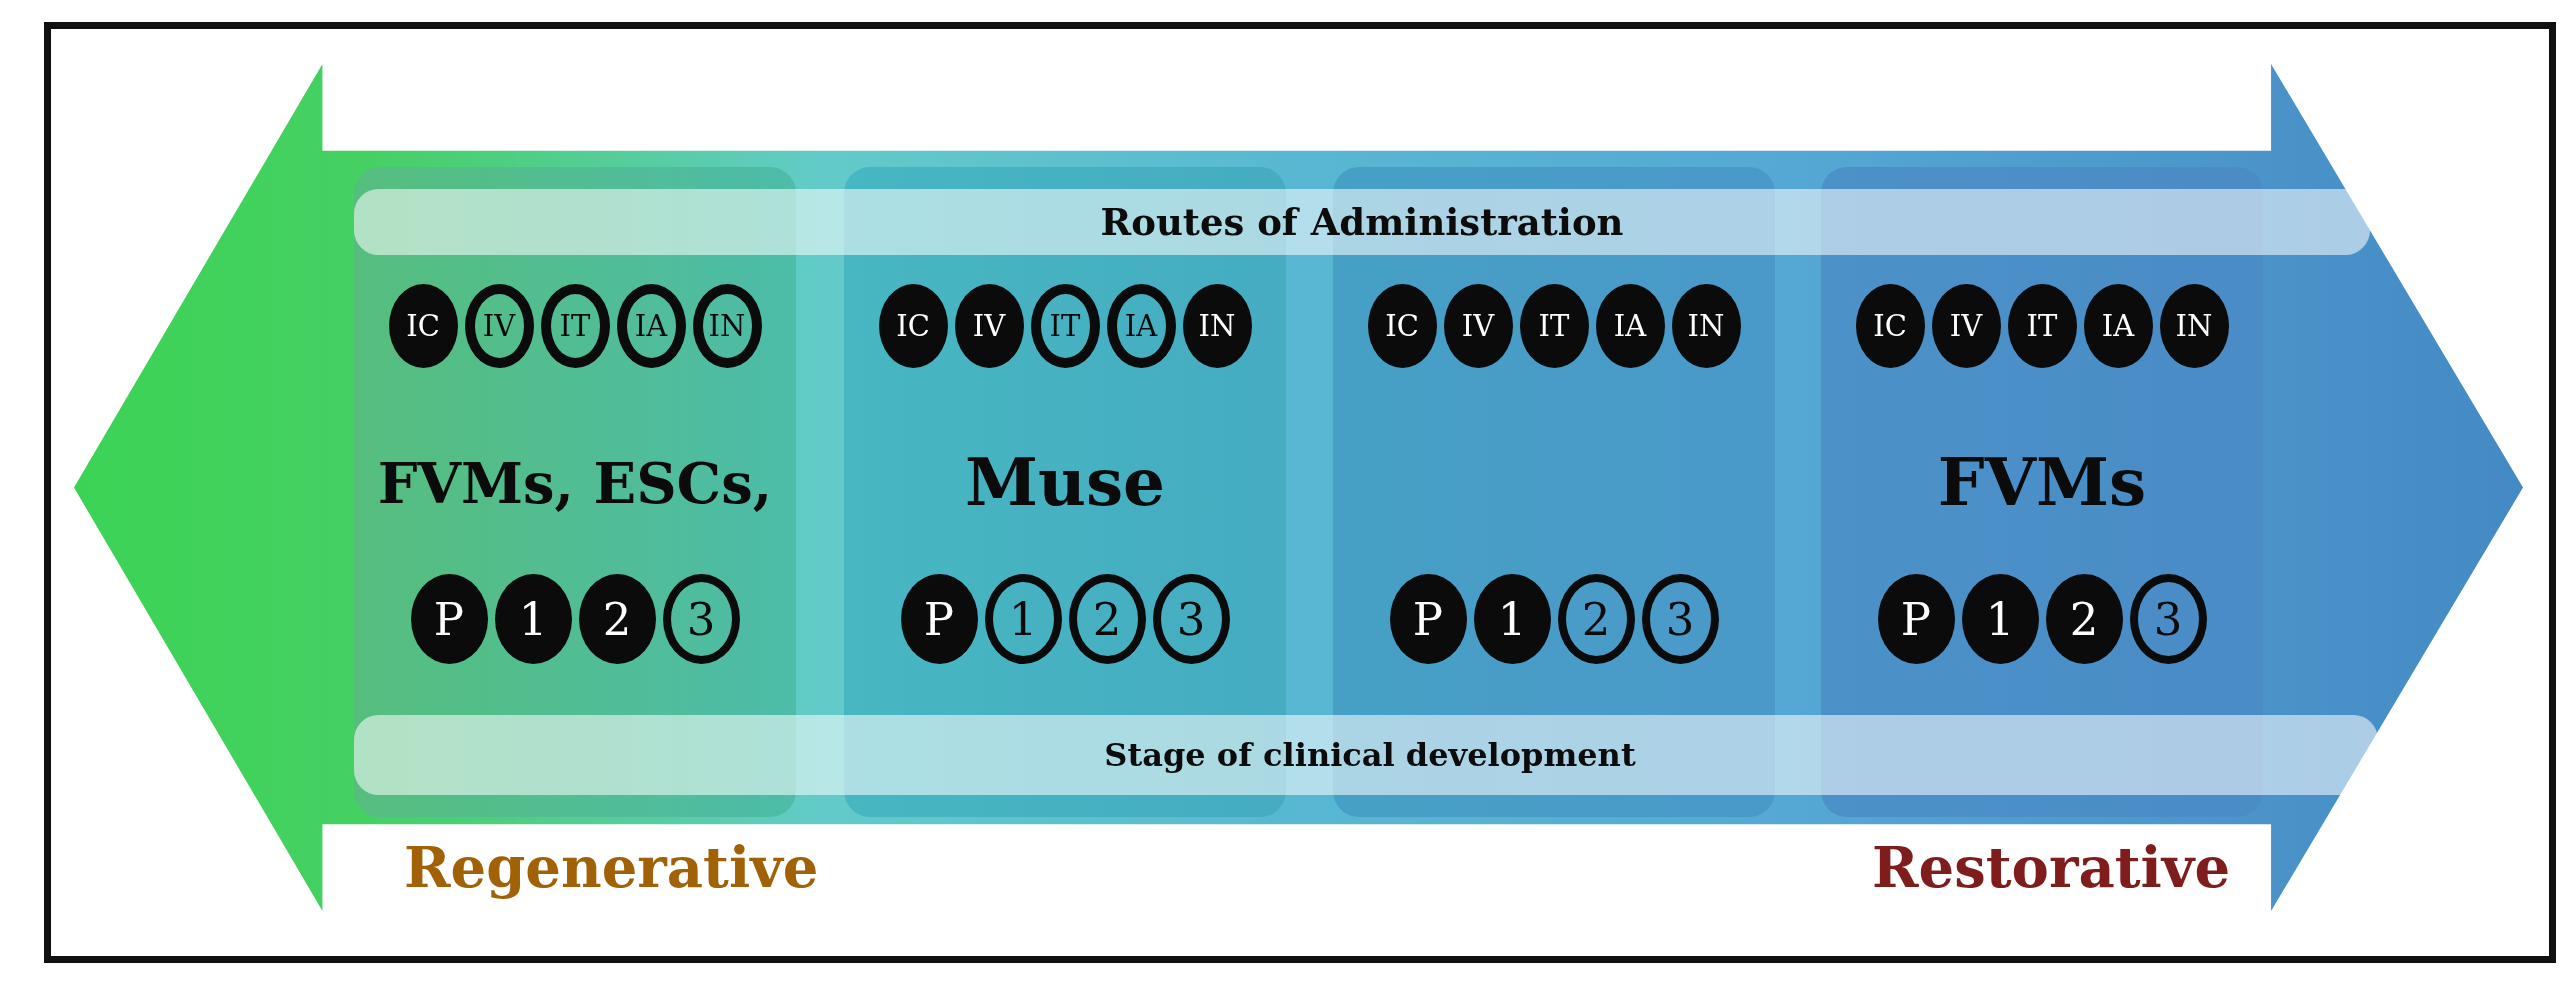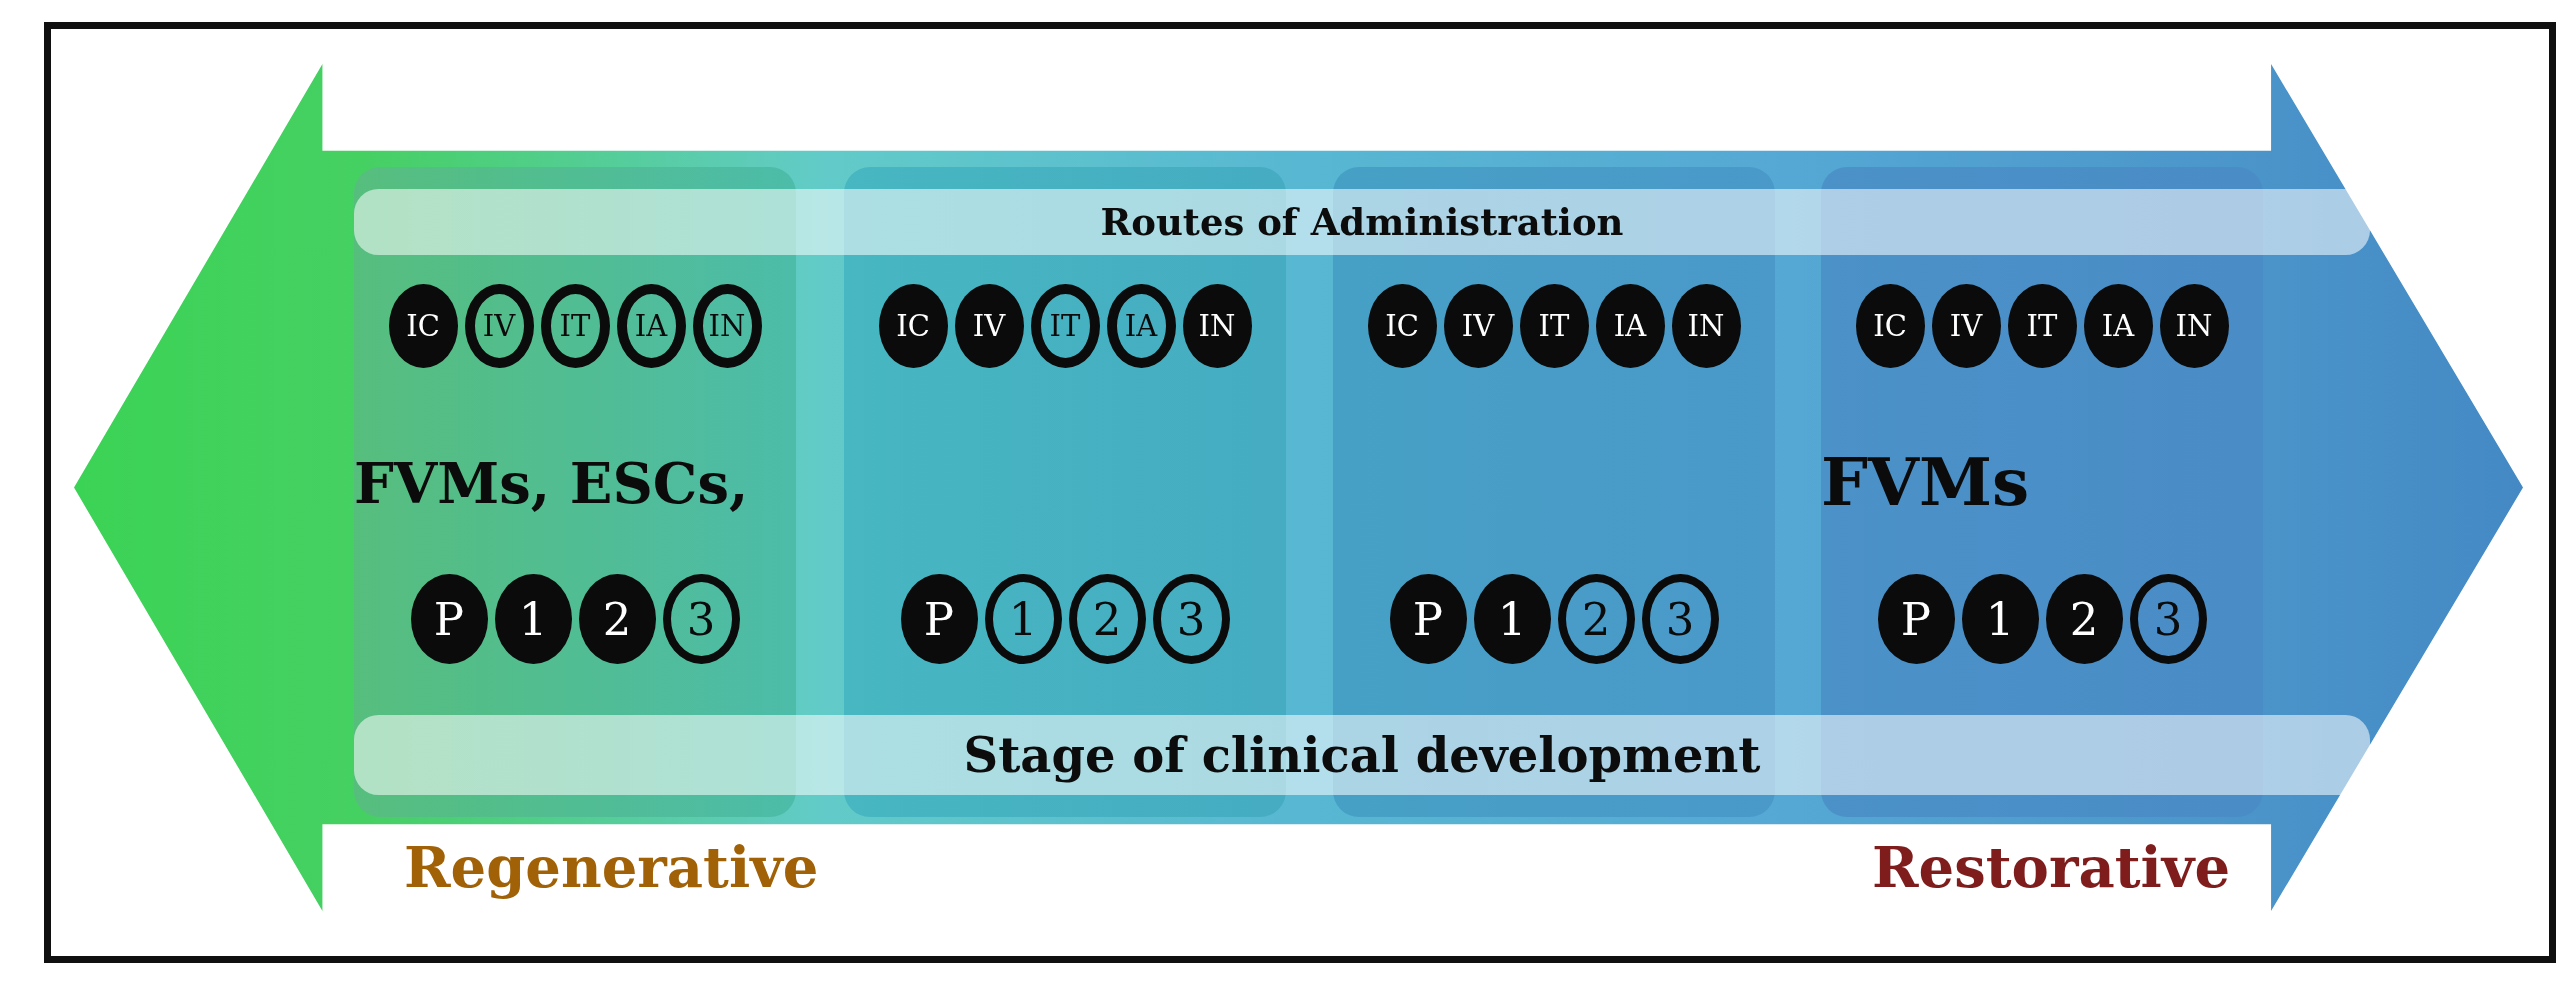--- a/index.html
+++ b/index.html
@@ -27,38 +27,38 @@
   .panel.pos1{left:844px;}
   .panel.pos2{left:1333px;}
   .panel.pos3{left:1821px;}
   .band{
     position:absolute;left:354px;width:2016px;z-index:3;
     background:rgba(255,255,255,0.55);border-radius:24.6px;
     display:flex;align-items:center;justify-content:center;
     font-weight:bold;color:#0c0c0c;
   }
   .band.top{top:189px;height:66px;font-size:37px;}
-  .band.bottom{top:715px;height:80px;font-size:48px;}
+  .band.bottom{top:715px;height:80px;font-size:32px;padding-left:8px;}
   .row{
     position:absolute;left:0;width:100%;display:flex;justify-content:center;gap:7px;z-index:4;
   }
   .row.routes{top:117px;}
   .row.phases{top:407px;}
   .badge{
     display:flex;align-items:center;justify-content:center;
     border-radius:50%;box-sizing:border-box;font-weight:normal;
   }
   .badge.route{width:69px;height:84px;font-size:29px;}
   .badge.phase{width:77px;height:90px;font-size:45px;}
   .badge.filled{background:#0b0b0b;color:#ffffff;}
   .badge.outline{border:10px solid #0b0b0b;color:#0b0b0b;background:transparent;}
   .badge.phase.outline{border-width:8.2px;}
   .panel-title{
     position:absolute;left:0;width:100%;top:231px;height:170px;z-index:4;
-    display:flex;flex-direction:column;align-items:flex-start;justify-content:center;
+    display:flex;flex-direction:column;align-items:center;justify-content:center;
     font-weight:bold;color:#0b0b0b;font-size:66px;text-align:center;
   }
   .panel-title.multiline{font-size:56px;}
   .panel-title div{line-height:1.18;}
   .end-label{
     position:absolute;top:835px;z-index:5;font-weight:bold;font-size:56px;line-height:64px;
   }
   .end-label.left{left:404px;}
   .end-label.right{left:1872px;}
 </style>
@@ -93,20 +93,23 @@
       </div>
   </div>
 
   <div class="panel pos1" style="background: linear-gradient(90deg, rgb(71, 183, 193), rgb(69, 172, 194));">
     <div class="row routes">
         <span class="badge route filled">IC</span>
         <span class="badge route filled">IV</span>
         <span class="badge route outline">IT</span>
         <span class="badge route outline">IA</span>
         <span class="badge route filled">IN</span>
+      </div>
+    <div class="panel-title">
+        <div>Muse</div>
       </div>
     <div class="row phases">
         <span class="badge phase filled">P</span>
         <span class="badge phase outline">1</span>
         <span class="badge phase outline">2</span>
         <span class="badge phase outline">3</span>
       </div>
   </div>
 
   <div class="panel pos2" style="background: linear-gradient(90deg, rgb(70, 160, 197), rgb(74, 153, 201));">

